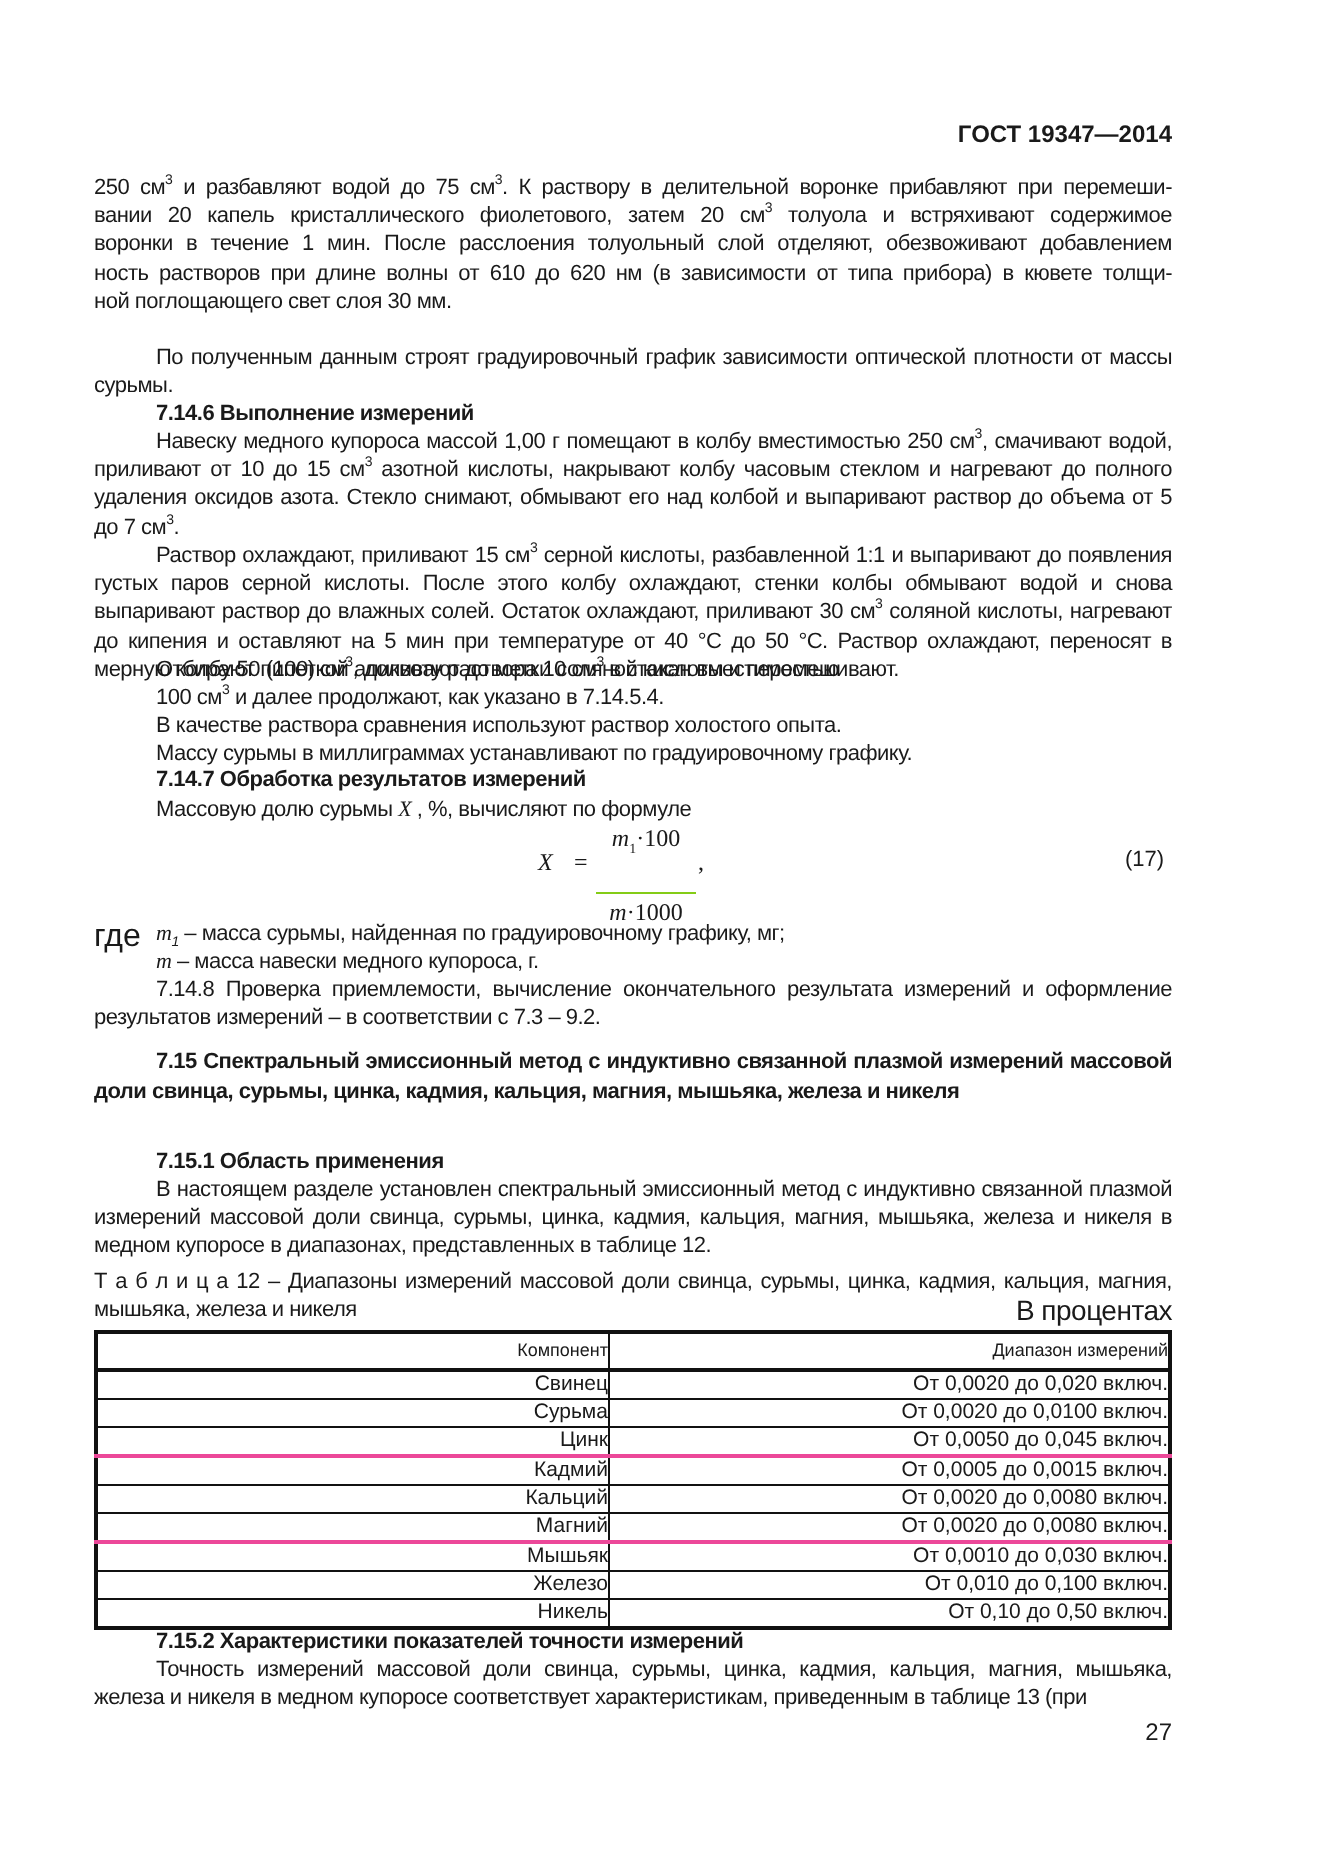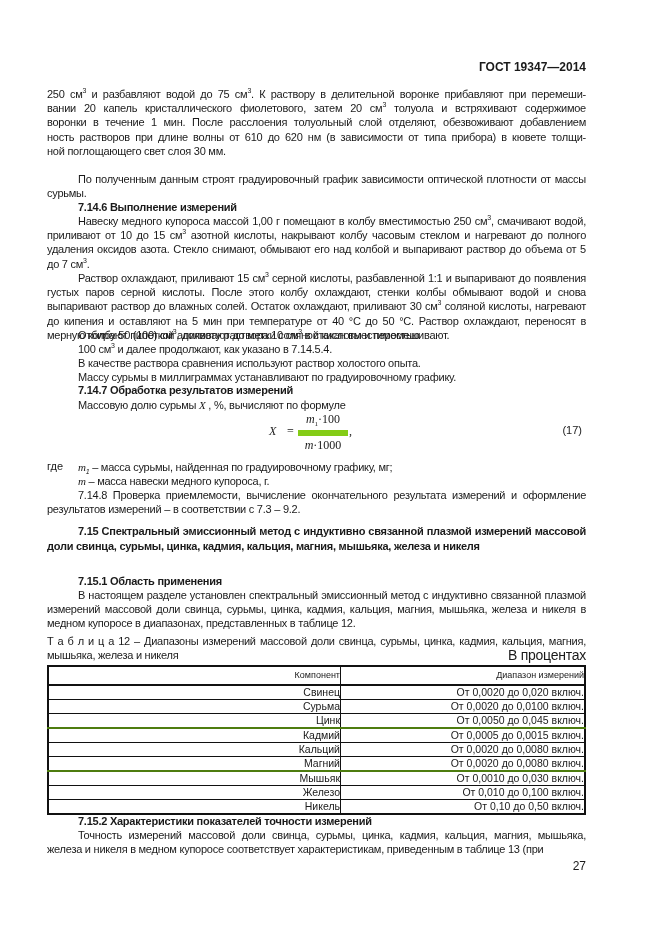--- a/index.html
+++ b/index.html
@@ -12,33 +12,33 @@
   .ind { text-indent:31px; }
   .bold { font-weight:bold; }
   .line { display:block; }
   .just { text-align-last:justify; }
   sup { font-size:7px; line-height:0; vertical-align:5px; }
   .formula { position:absolute; top:408px; left:0; width:539px; height:40px;
              font-family:"Liberation Serif", serif; font-size:12px; }
   .fx { position:absolute; left:222px; top:12px; font-style:italic; }
   .feq { position:absolute; left:240px; top:12px; }
   .frac { position:absolute; left:251px; top:0; text-align:center; width:50px; }
-  .num { display:block; border-bottom:6px solid #84cc16; padding-bottom:2px; }
+  .num { display:block; border-bottom:1px solid #84cc16; padding-bottom:18px; }
   .den { display:block; padding-top:2px; }
   .comma { position:absolute; left:302px; top:12px; }
   .fno { position:absolute; right:4px; top:12px; font-family:"Liberation Sans", sans-serif; font-size:11px; }
   i.v { font-family:"Liberation Serif", serif; font-style:italic; }
-  .wh { position:absolute; left:0; font-size:11px; }
+  .wh { position:absolute; left:0; font-size:16px; }
   table { position:absolute; left:0; top:665px; width:539px; border-collapse:collapse;
           font-size:10.5px; border:2px solid #111; }
   td, th { border-left:1px solid #111; border-right:1px solid #111; padding:0; height:13px;
            line-height:13px; text-align:right; font-weight:normal; }
   th { font-size:9px; height:17px; border-bottom:2px solid #111; }
   td { border-bottom:1px solid #111; }
-  tr.thick td { border-bottom:2px solid #4d7c0f;padding-left:36px; }
+  tr.thick td { border-bottom:2px solid #ec4899; }
   td.c1 { width:255px; }
   .pgno { position:absolute; right:0; top:859px; font-size:12px; }
 </style>
 </head>
 <body>
 
 <div class="page">
   <div class="hdr">ГОСТ 19347—2014</div>
 
   <div class="txt" style="top:87px">

